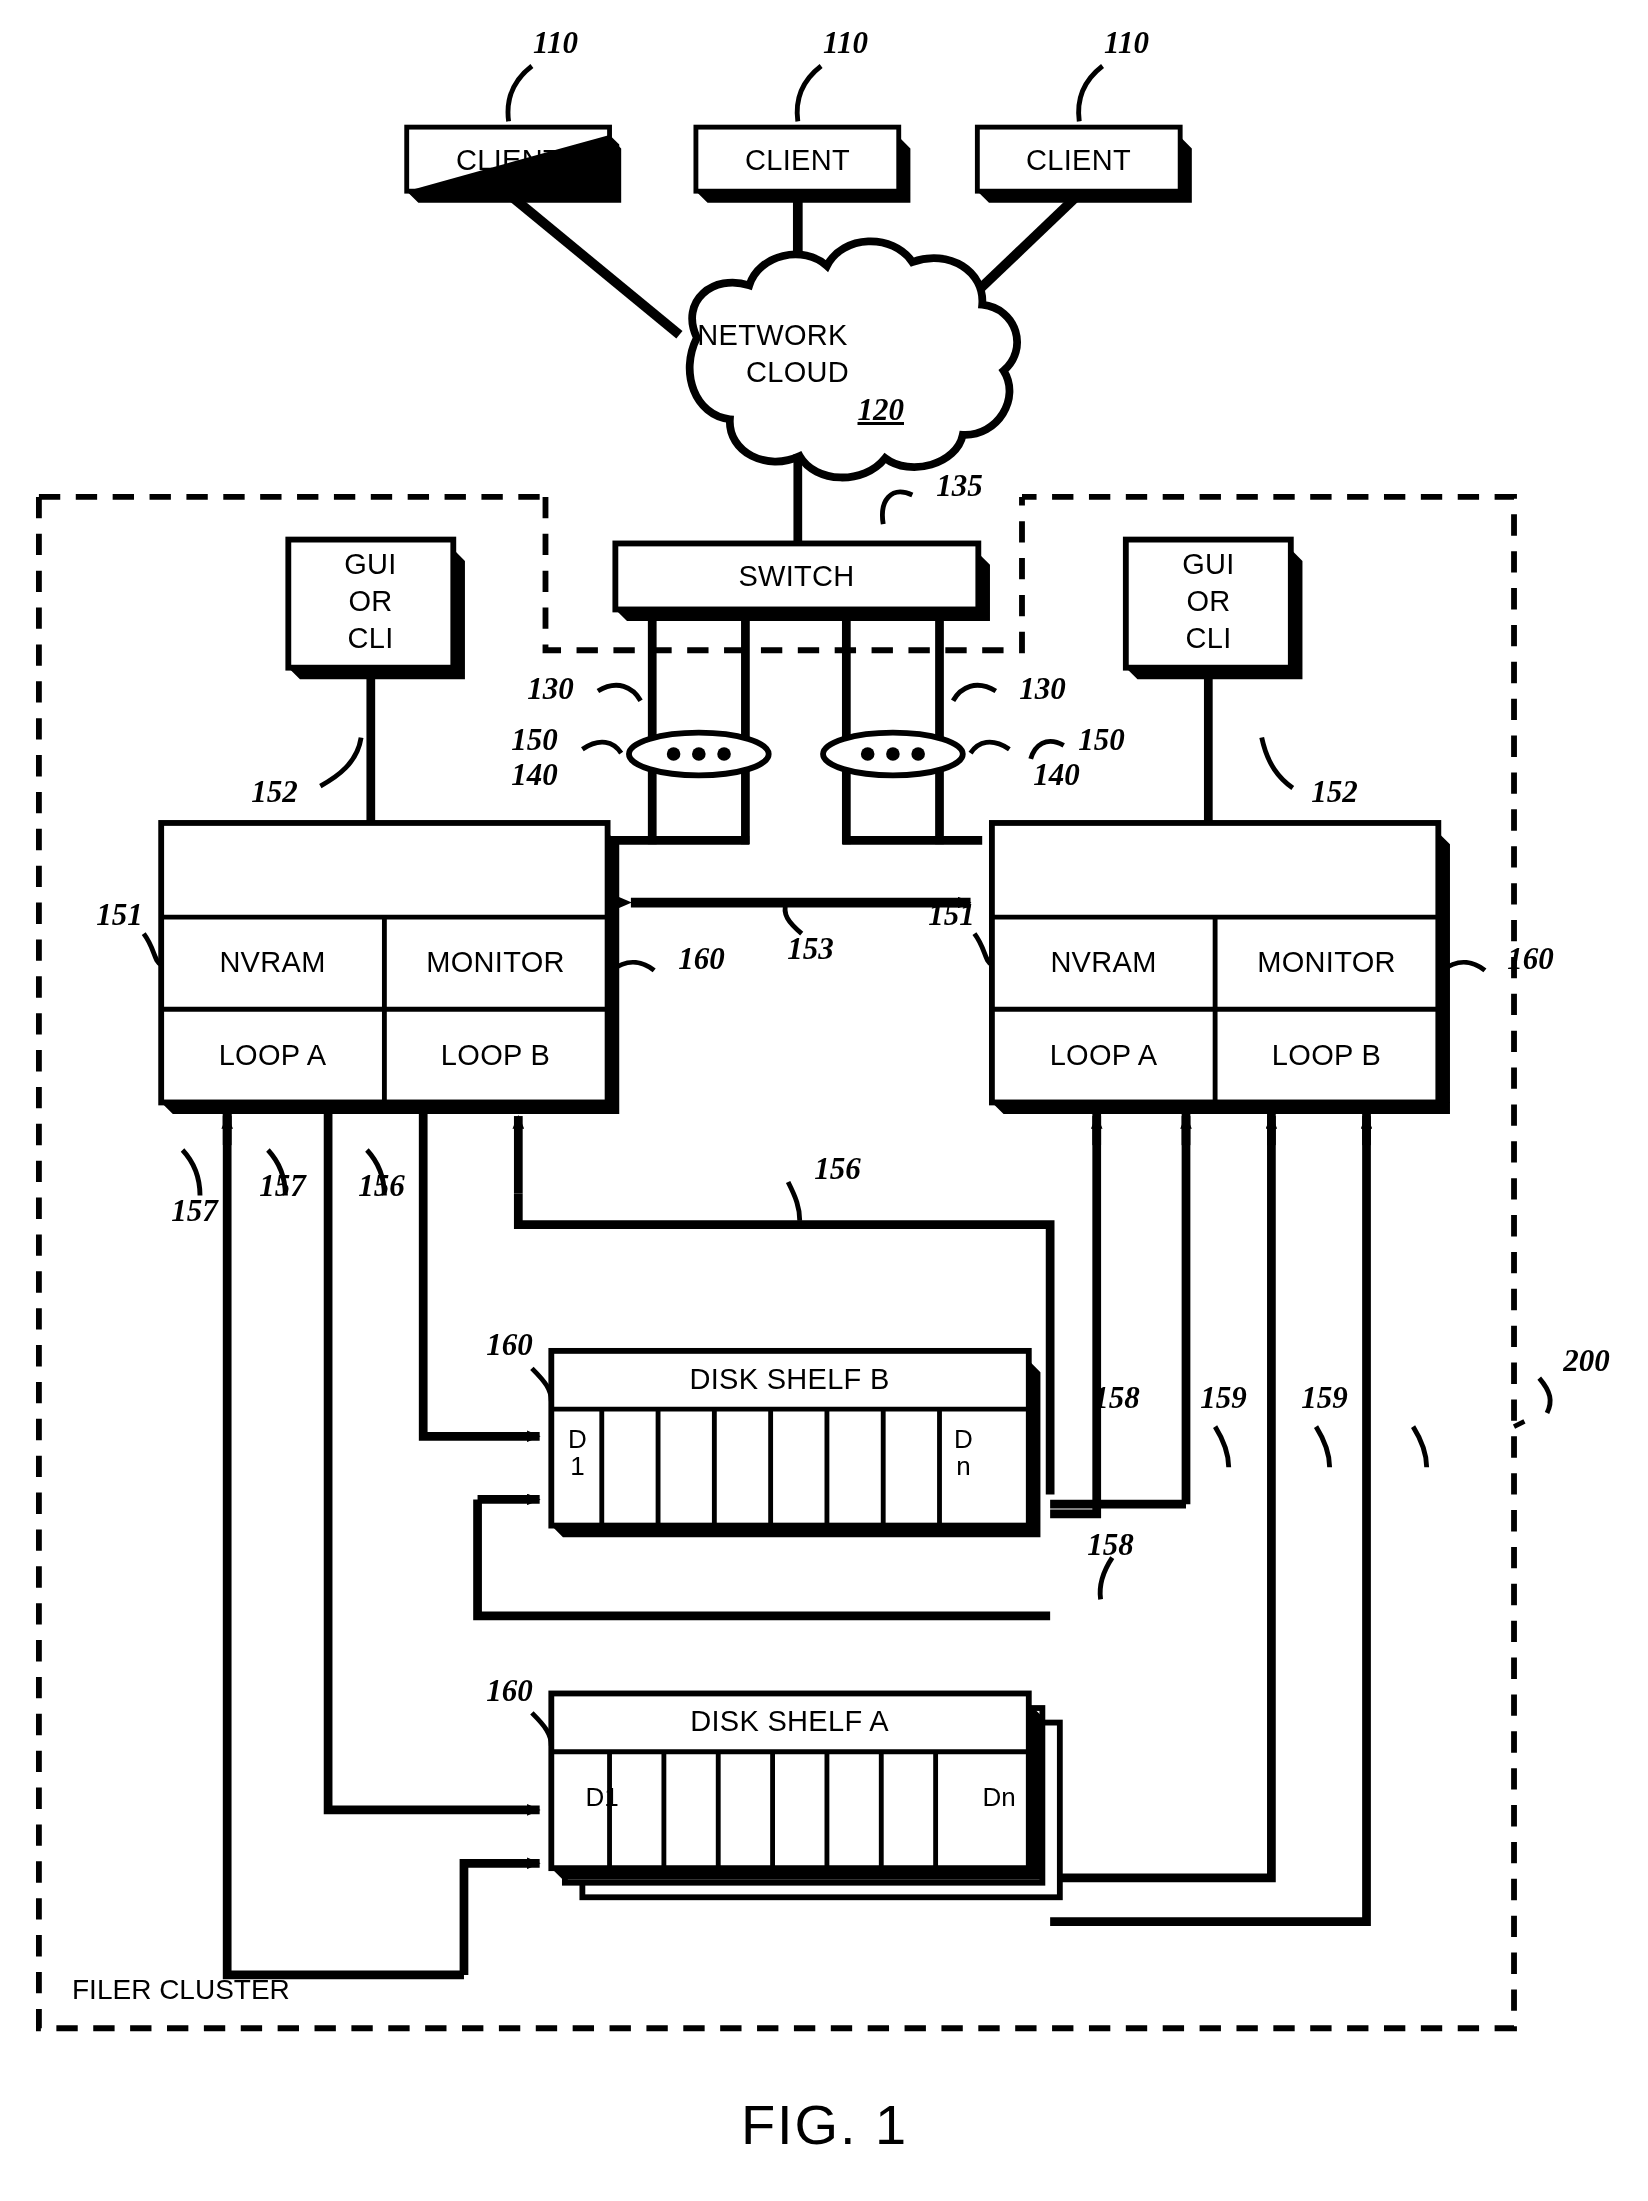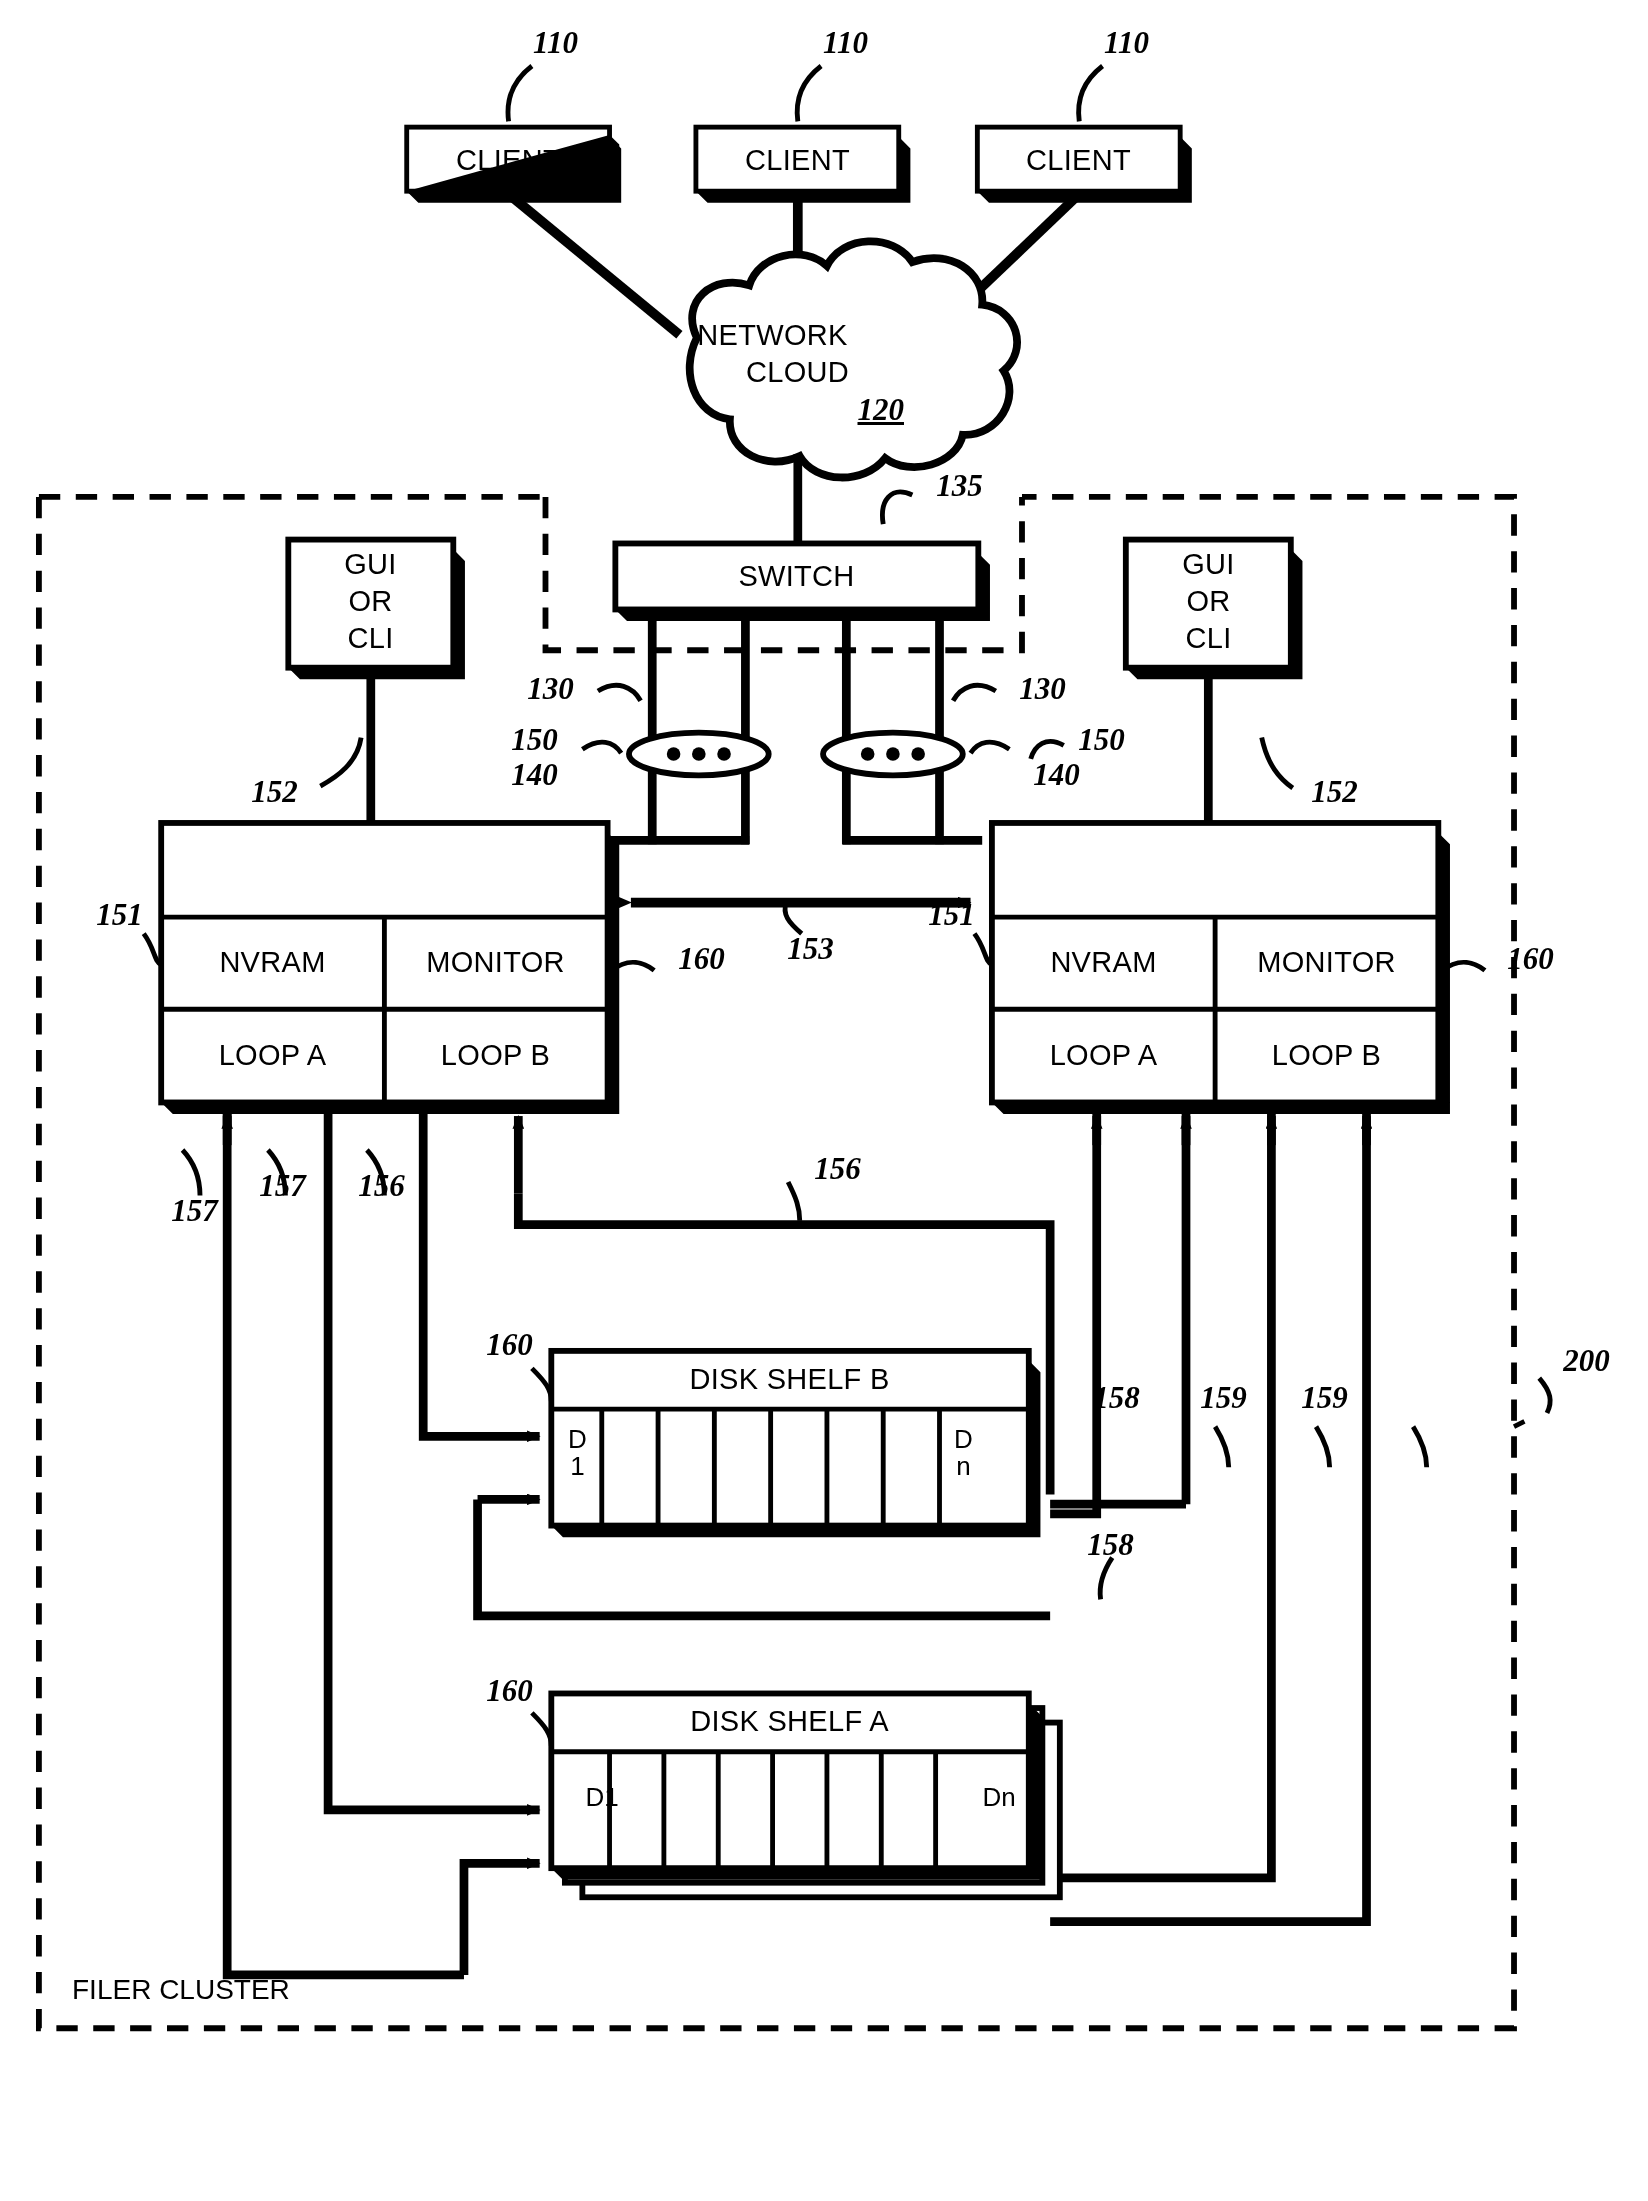--- a/index.html
+++ b/index.html
@@ -266,15 +266,16 @@
 <div class="lbl refnum" style="left:1180px;top:1382px;width:87px;">159</div>
 <div class="lbl refnum" style="left:1281px;top:1382px;width:87px;">159</div>
 
 <div class="lbl boxtxt" style="left:551px;top:1706px;width:477px;">DISK SHELF A</div>
 <div class="lbl disklbl" style="left:555px;top:1784px;width:54px;margin-left:20px;">D1</div>
 <div class="lbl disklbl" style="left:972px;top:1784px;width:54px;">Dn</div>
 <div class="lbl refnum" style="left:466px;top:1675px;width:87px;">160</div>
 
 <div class="lbl clusterlbl" style="left:72px;top:1975px;width:311px;text-align:left;">FILER CLUSTER</div>
 <div class="lbl refnum" style="left:1543px;top:1345px;width:87px;">200</div>
+<div class="lbl figcap" style="left:582px;top:2096px;width:485px;">FIG. 1</div>
 
 </div>
 
 
 </body></html>

